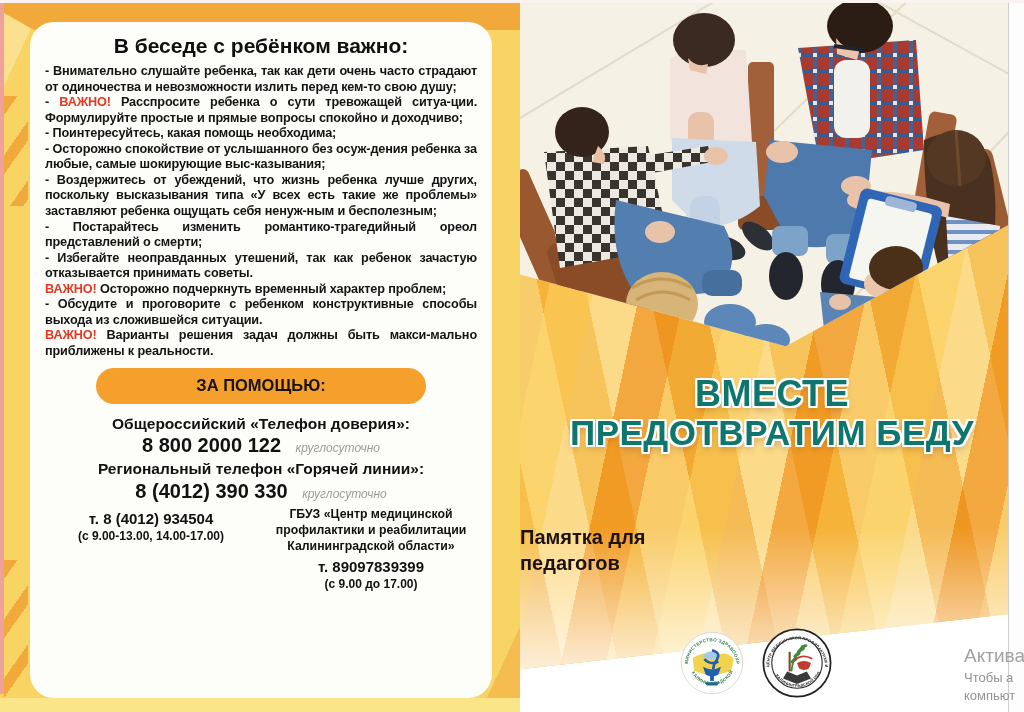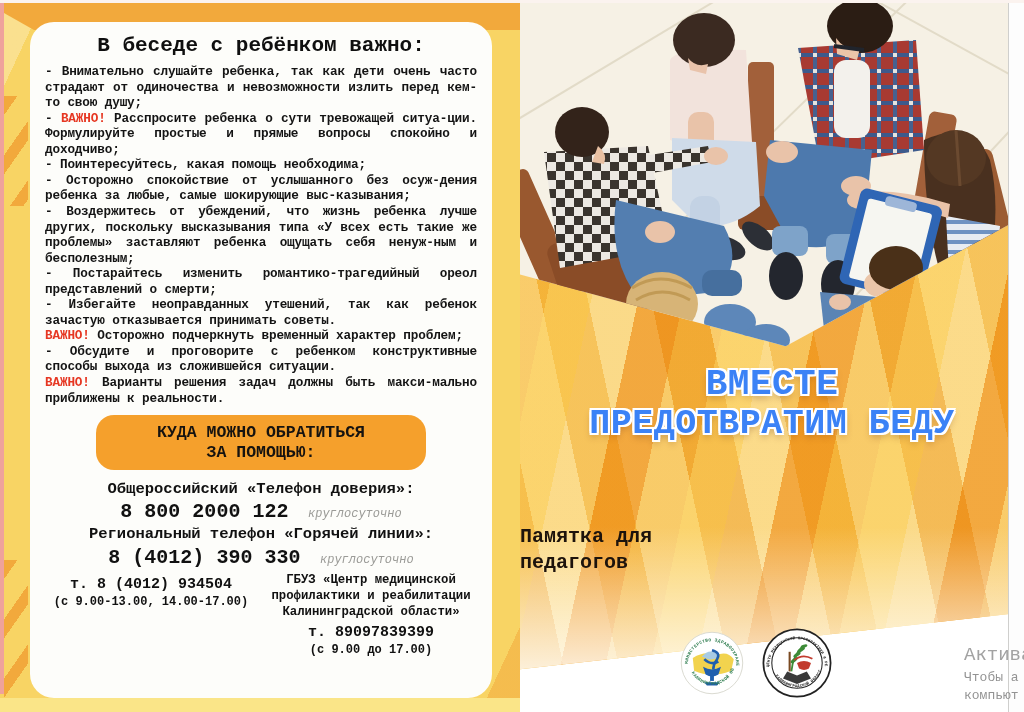--- a/index.html
+++ b/index.html
@@ -1,17 +1,17 @@
 <!DOCTYPE html>
 <html><head>
 <meta charset="utf-8">
 <style>
   html,body{margin:0;padding:0;background:#ffffff;}
   .page{position:relative;width:1024px;height:712px;overflow:hidden;background:#ffffff;
-        font-family:Liberation Mono, monospace;}
+        font-family:Liberation Sans, sans-serif;}
   
   .left-panel{position:absolute;left:0;top:0;width:520px;height:712px;background:#f8d464;overflow:hidden;}
   .lp-top-orange{position:absolute;left:0;top:0;width:520px;height:30px;background:#f2a93c;
         clip-path:polygon(0 0,100% 0,100% 100%,34px 100%,0 36%);}
   .lp-stripe-a{position:absolute;left:0;top:0;width:520px;height:712px;pointer-events:none;
         background:
           linear-gradient(115deg, rgba(255,255,255,0.28) 0 40px, rgba(255,255,255,0) 40px),
           linear-gradient(295deg, rgba(242,169,60,0.55) 0 36px, rgba(242,169,60,0) 36px);}
   .lp-left-wedges-top,.lp-left-wedges-bottom{position:absolute;left:4px;width:24px;
         background:repeating-linear-gradient(125deg,#f2a93c 0 11px, rgba(242,169,60,0) 11px 34px);}
@@ -44,22 +44,22 @@
       background-color:#f9c952;
       background-image:
         linear-gradient(to bottom, rgba(255,255,255,0) 74%, rgba(255,255,255,0.85) 96%),
         repeating-linear-gradient(102deg, rgba(235,125,10,0.50) 0 44px, rgba(235,125,10,0.10) 44px 88px,
            rgba(252,211,100,0.45) 88px 132px, rgba(255,255,255,0.15) 132px 178px),
         repeating-linear-gradient(78deg, rgba(233,139,21,0.42) 0 52px, rgba(255,240,200,0.30) 52px 106px,
            rgba(240,160,30,0.38) 106px 152px, rgba(255,251,235,0.22) 152px 214px);
       clip-path:polygon(0 0,100% 0,100% 86%,0 94%);}
   .photo{position:absolute;left:0;top:0;width:492px;height:398px;
       clip-path:polygon(0 0,100% 0,100% 56%,54% 87%,0 69%);}
-  .cover-title{position:absolute;left:0;top:366px;width:100%;text-align:center;
-      font-weight:bold;color:#3b82f6;letter-spacing:0.5px;
+  .cover-title{position:absolute;left:0;top:375px;width:100%;text-align:center;
+      font-weight:bold;color:#0f766e;letter-spacing:0.5px;
       text-shadow:-2px -2px 0 #fff,2px -2px 0 #fff,-2px 2px 0 #fff,2px 2px 0 #fff,
         0 -2px 0 #fff,0 2px 0 #fff,-2px 0 0 #fff,2px 0 0 #fff,0 4px 7px rgba(96,44,20,0.35);}
   .cover-title .l1{font-size:36px;line-height:1.05;}
   .cover-title .l2{font-size:35px;line-height:1.15;}
   .cover-sub{position:absolute;left:0;top:524px;width:492px;
       font-weight:bold;font-size:20px;line-height:1.3;color:#1d130c;}
   .logos{position:absolute;left:160px;top:628px;display:flex;align-items:center;gap:18px;}
   .page-edge-strip{position:absolute;left:488px;top:0;width:16px;height:712px;background:#fdfdfd;
       border-left:1px solid #cfcfcd;}
   .watermark{position:absolute;left:444px;top:644px;width:120px;color:#9d9d9d;white-space:nowrap;}
@@ -90,21 +90,20 @@
           <div class="bullet"><span>- Осторожно спокойствие от услышанного без осуж-дения ребенка за любые, самые шокирующие выс-казывания;</span></div>
           <div class="bullet"><span>- Воздержитесь от убеждений, что жизнь ребенка лучше других, поскольку высказывания типа «У всех есть такие же проблемы» заставляют ребенка ощущать себя ненуж-ным и бесполезным;</span></div>
           <div class="bullet"><span>- Постарайтесь изменить романтико-трагедийный ореол представлений о смерти;</span></div>
           <div class="bullet"><span>- Избегайте неоправданных утешений, так как ребенок зачастую отказывается принимать советы.</span></div>
           <div class="bullet"><span class="red">ВАЖНО!</span><span> Осторожно подчеркнуть временный характер проблем;</span></div>
           <div class="bullet"><span>- Обсудите и проговорите с ребенком конструктивные способы выхода из сложившейся ситуации.</span></div>
           <div class="bullet"><span class="red">ВАЖНО!</span><span> Варианты решения задач должны быть макси-мально приближены к реальности.</span></div>
         </div>
 
       <div class="pill">
-        <div>КУДА МОЖНО ОБРАТИТЬСЯ</div>
         <div>ЗА ПОМОЩЬЮ:</div>
       </div>
 
       <div class="hl-label">Общероссийский «Телефон доверия»:</div>
       <div class="hl-numrow">
         <span class="hl-number">8 800 2000 122</span>
         <span class="hl-note">круглосуточно</span>
       </div>
       <div class="hl-label">Региональный  телефон «Горячей линии»:</div>
       <div class="hl-numrow">

